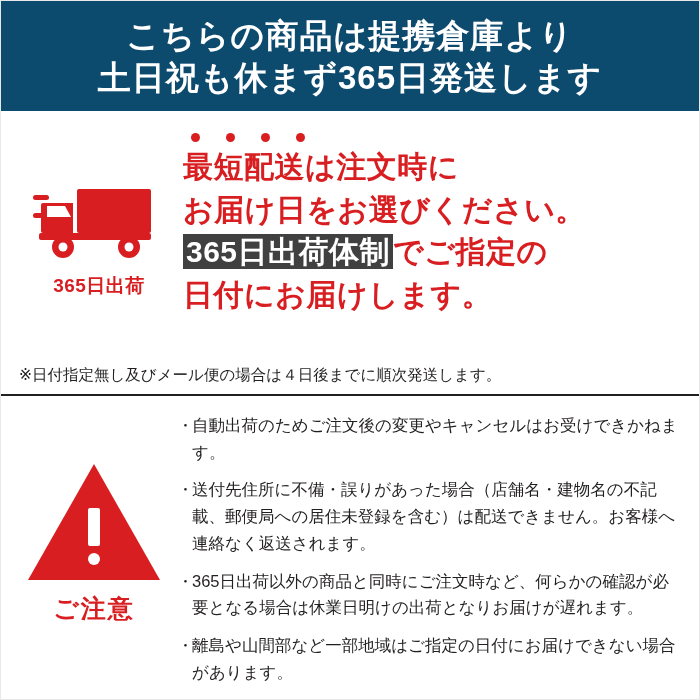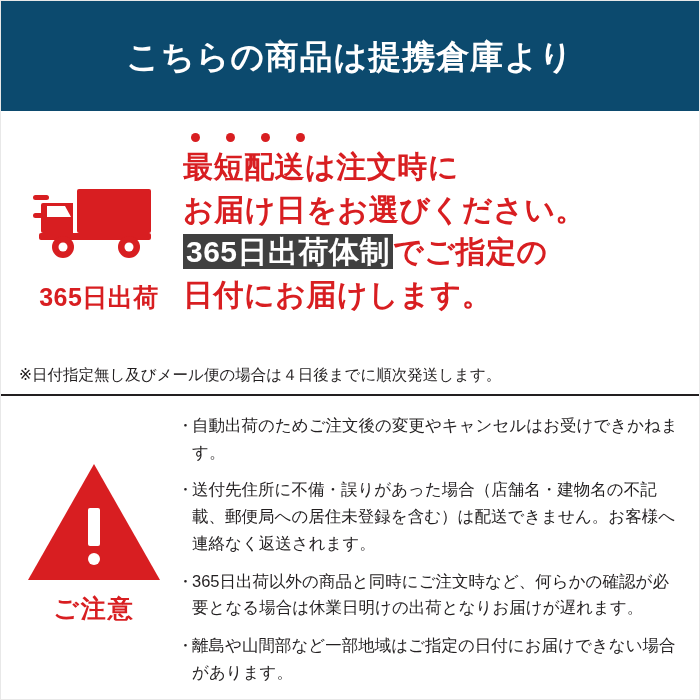--- a/index.html
+++ b/index.html
@@ -65,23 +65,23 @@
     justify-content: flex-start;
     padding-top: 52px;
   }
   .truck-icon {
     width: 132px;
     height: 92px;
     position: relative;
   }
   .truck-label {
     color: #d81e21;
-    font-size: 25px;
-    font-weight: bold;
-    margin-top: 16px;
+    font-size: 19px;
+    font-weight: bold;
+    margin-top: 8px;
     letter-spacing: 0.5px;
   }
   .text-col {
     flex: 1;
     display: flex;
     flex-direction: column;
     justify-content: flex-start;
     padding-top: 12px;
   }
   .dots {
@@ -192,20 +192,21 @@
     flex: 1;
   }
 </style>
 </head>
 <body>
 
 <div class="banner">
 
   <div class="header">
     <div class="header-line">こちらの商品は提携倉庫より</div>
+    <div class="header-line">土日祝も休まず365日発送します</div>
   </div>
 
   <div class="delivery">
     <div class="delivery-main">
 
       <div class="truck-col">
         <div class="truck-icon">
           <svg viewBox="0 0 132 92" width="132" height="92" aria-hidden="true">
             <g fill="#d81e21">
 

